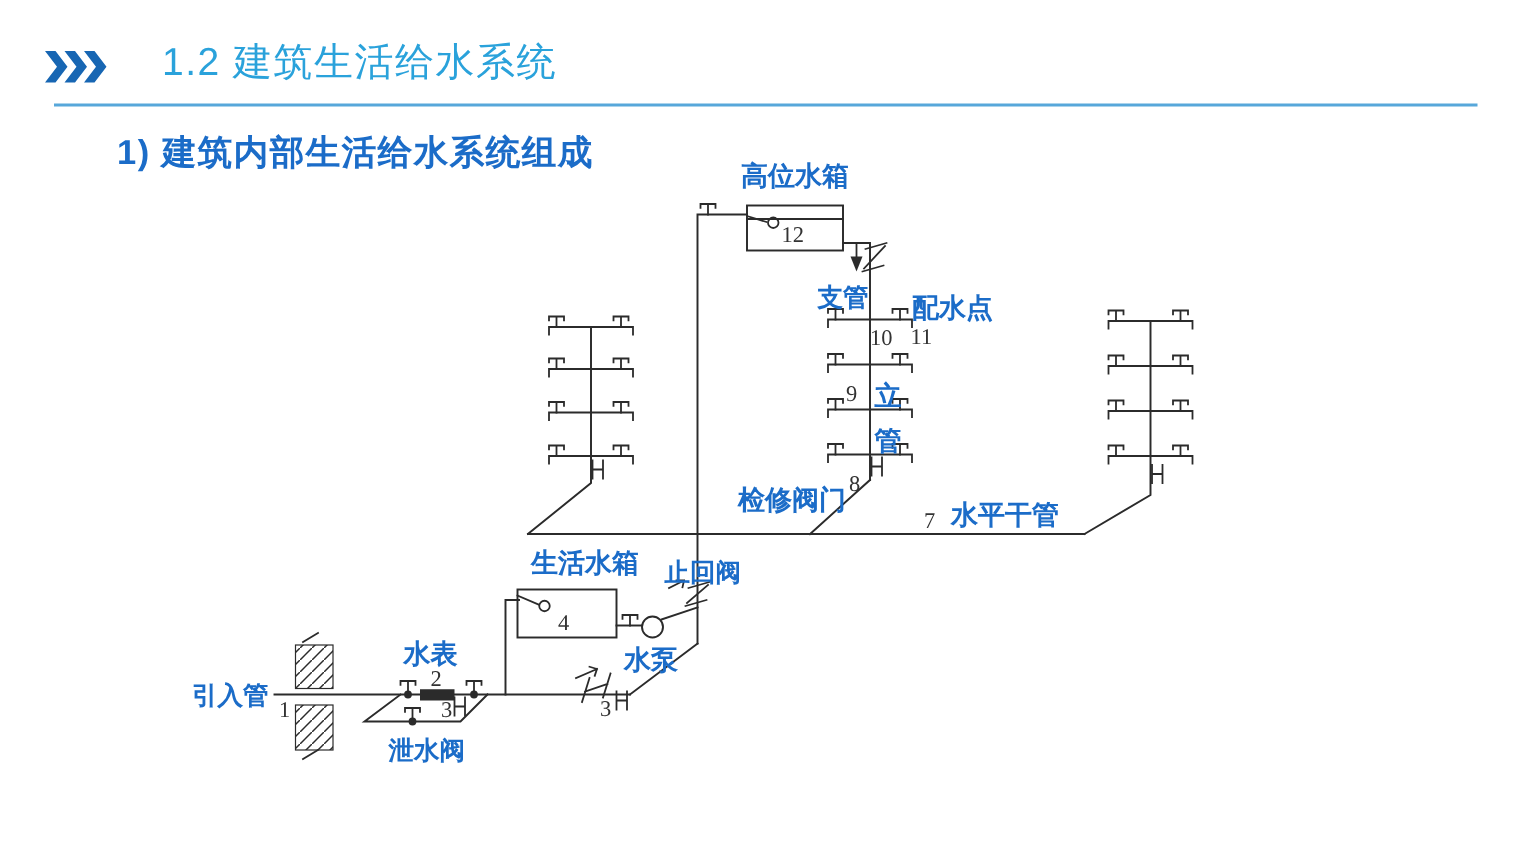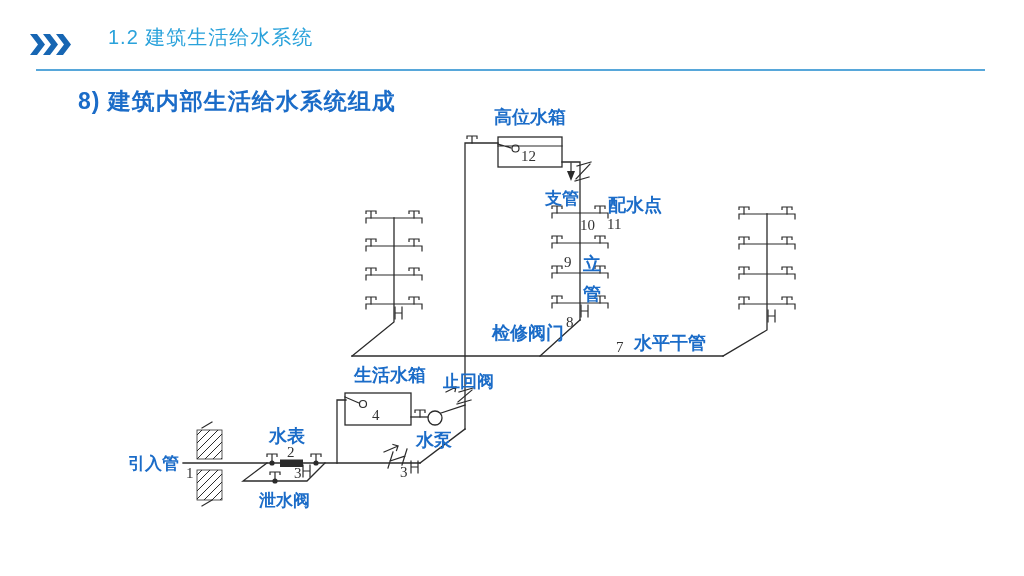--- a/index.html
+++ b/index.html
@@ -2,21 +2,21 @@
 <html><head>
 <meta charset="utf-8">
 <style>
   html,body{margin:0;padding:0;}
   body{
     width:1024px;height:576px;position:relative;background:#ffffff;
     font-family:"Liberation Sans",sans-serif;overflow:hidden;
   }
   .title{
     position:absolute;left:108px;top:24px;
-    font-size:20px;color:#2aa2db;letter-spacing:1px;
+    font-size:26px;color:#2aa2db;letter-spacing:1px;
   }
   .chevrons{position:absolute;left:30px;top:34px;}
   .divider{position:absolute;left:36px;top:69px;width:949px;height:2px;background:#57a7da;}
   .subtitle{
     position:absolute;left:78px;top:86px;
     font-size:23px;font-weight:bold;color:#1b6cc8;letter-spacing:1px;
   }
   svg.diagram{position:absolute;left:0;top:0;}
   .pipe{stroke:#2b2b2b;stroke-width:1.3;fill:none;stroke-linecap:square;}
   .sym{stroke:#2b2b2b;stroke-width:1.2;fill:none;stroke-linecap:square;}
@@ -33,21 +33,21 @@
 </head>
 <body>
 
 <svg class="chevrons" width="44" height="22" viewBox="0 0 44 22">
   <polygon points="0,0 7,0 15,10.5 7,21 0,21 8,10.5" fill="#1766b3"></polygon>
   <polygon points="13,0 20,0 28,10.5 20,21 13,21 21,10.5" fill="#1766b3"></polygon>
   <polygon points="26,0 33,0 41,10.5 33,21 26,21 34,10.5" fill="#1766b3"></polygon>
 </svg>
 <div class="title">1.2 建筑生活给水系统</div>
 <div class="divider"></div>
-<div class="subtitle">8) 建筑内部生活给水系统组成</div>
+<div class="subtitle">1) 建筑内部生活给水系统组成</div>
 
 <svg class="diagram" width="1024" height="576" viewBox="0 0 1024 576">
   <defs>
     <pattern id="hatch" width="8" height="8" patternUnits="userSpaceOnUse">
       <path d="M0,8 L8,0" stroke="#2b2b2b" stroke-width="1"></path>
     </pattern>
 
     <g id="fct" class="sym">
       <path d="M0,0 V-7 M-5,-7 H5 M-5,-7 V-4.5 M5,-7 V-4.5"></path>
     </g>

